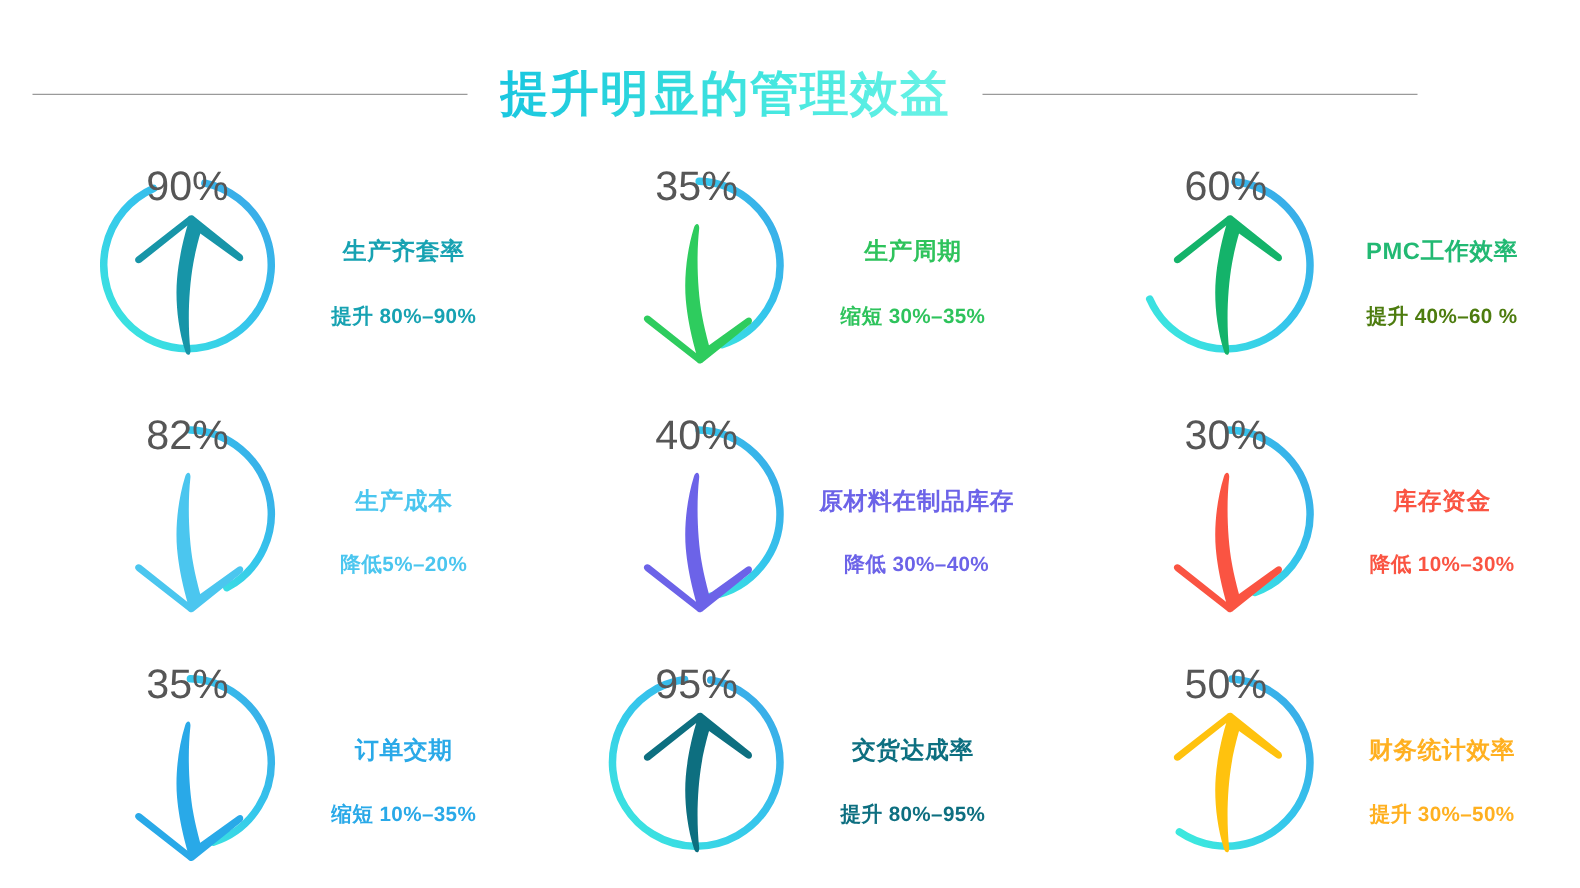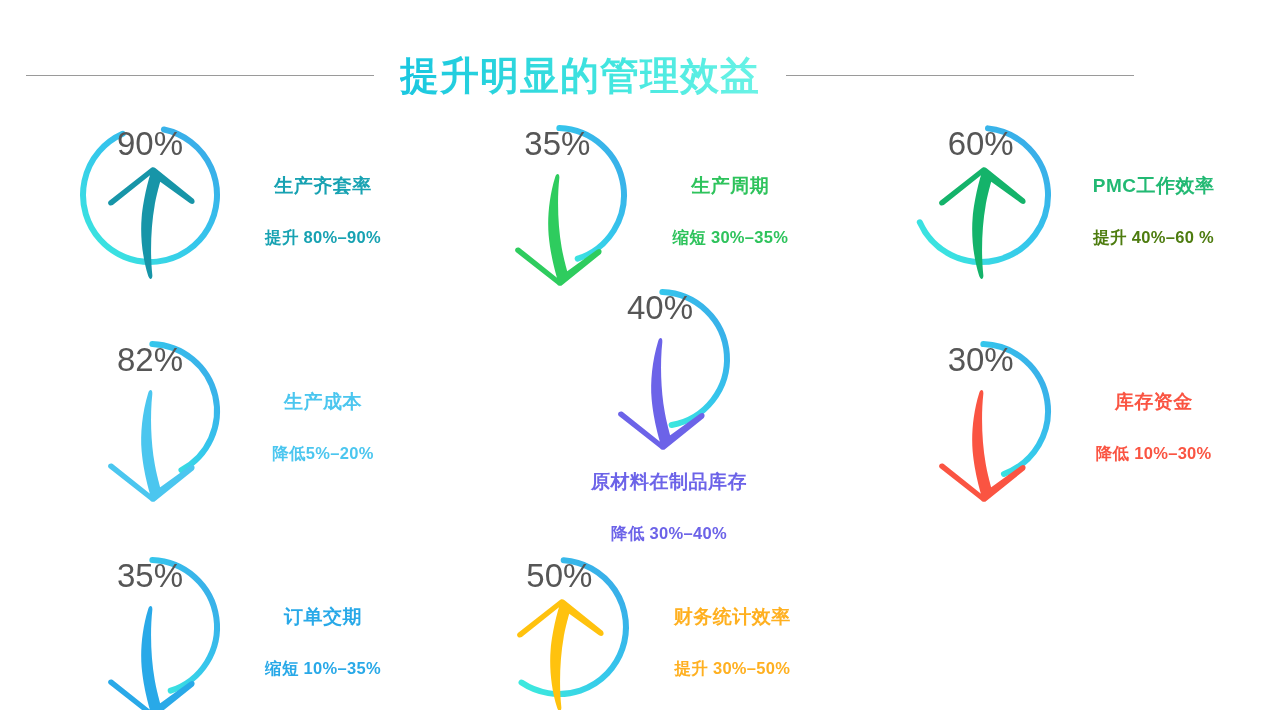--- a/index.html
+++ b/index.html
@@ -85,21 +85,21 @@
     flex: 0 0 160px;
   }
   .gauge svg {
     display: block;
     width: 160px;
     height: 160px;
   }
   .gauge-center {
     position: absolute;
     left: 0;
-    top: 12px;
+    top: 0;
     width: 160px;
     height: 160px;
     display: flex;
     flex-direction: column;
     align-items: center;
     justify-content: flex-start;
   }
   .gauge-value {
     font-size: 33px;
     font-weight: 400;
@@ -139,21 +139,21 @@
     line-height: 1.2;
     white-space: nowrap;
     letter-spacing: 0.3px;
   }
 
   
   .cell.c0 { padding-left: 70px; }
   .cell.c1 { padding-left: 56px; }
   .cell.c2 { padding-left: 58px; }
   .cell.c3 { padding-left: 70px; }
-  .cell.c4 { padding-left: 56px; flex-direction: column; }
+  .cell.c4 { padding-left: 56px; }
   .cell.c5 { padding-left: 58px; }
   .cell.c6 { padding-left: 70px; }
   .cell.c7 { padding-left: 56px; }
   .cell.c8 { padding-left: 58px; }
 </style>
 </head>
 <body>
 
 <div class="slide">
 
@@ -325,20 +325,44 @@
             <svg class="gauge-arrow" viewBox="0 0 26 26">
               <path d="M13 24 C13 24 11.6 19.5 11.2 14.8 C10.9 11.2 11.3 6.6 12.6 2.4 C12.9 1.4 13.6 1.6 13.5 2.6 C13.0 7.2 13.2 13.0 14.0 17.5 C14.4 19.8 15.2 22.6 15.2 22.6 L21.6 18.0 C22.3 17.5 22.9 18.2 22.4 18.9 L14.2 25.5 C13.8 25.9 13.3 25.8 13.0 25.4 L4.3 18.6 C3.6 18.1 4.2 17.2 5.0 17.6 Z" fill="#29a9e8"></path>
             </svg>
           </div>
         </div>
         <div class="cell-text">
           <div class="metric-title" style="color: rgb(41, 169, 232);">订单交期</div>
           <div class="metric-sub" style="color: rgb(41, 169, 232);">缩短 10%–35%</div>
         </div>
       </div>
+      <div class="cell c7">
+        <div class="gauge">
+          <svg viewBox="0 0 160 160">
+            <defs>
+              <linearGradient id="ringgrad7" x1="0.95" y1="0.05" x2="0.05" y2="0.95">
+                <stop offset="0" stop-color="#3aa9e8"></stop>
+                <stop offset="0.5" stop-color="#35c6ec"></stop>
+                <stop offset="1" stop-color="#3ce8de"></stop>
+              </linearGradient>
+            </defs>
+            <path d="M 91.63 14.02 A 67 67 0 1 1 70.68 13.65" fill="none" stroke="url(#ringgrad7)" stroke-width="6" stroke-linecap="round"></path>
+          </svg>
+          <div class="gauge-center">
+            <div class="gauge-value">95%</div>
+            <svg class="gauge-arrow" viewBox="0 0 26 26">
+              <path d="M13 2 C13 2 11.6 6.5 11.2 11.2 C10.9 14.8 11.3 19.4 12.6 23.6 C12.9 24.6 13.6 24.4 13.5 23.4 C13.0 18.8 13.2 13.0 14.0 8.5 C14.4 6.2 15.2 3.4 15.2 3.4 L21.6 8.0 C22.3 8.5 22.9 7.8 22.4 7.1 L14.2 0.5 C13.8 0.1 13.3 0.2 13.0 0.6 L4.3 7.4 C3.6 7.9 4.2 8.8 5.0 8.4 Z" fill="#0d6f80"></path>
+            </svg>
+          </div>
+        </div>
+        <div class="cell-text">
+          <div class="metric-title" style="color: rgb(13, 111, 128);">交货达成率</div>
+          <div class="metric-sub" style="color: rgb(13, 111, 128);">提升 80%–95%</div>
+        </div>
+      </div>
       <div class="cell c8">
         <div class="gauge">
           <svg viewBox="0 0 160 160">
             <defs>
               <linearGradient id="ringgrad8" x1="0.95" y1="0.05" x2="0.05" y2="0.95">
                 <stop offset="0" stop-color="#3aa9e8"></stop>
                 <stop offset="0.5" stop-color="#35c6ec"></stop>
                 <stop offset="1" stop-color="#3ce8de"></stop>
               </linearGradient>
             </defs>

